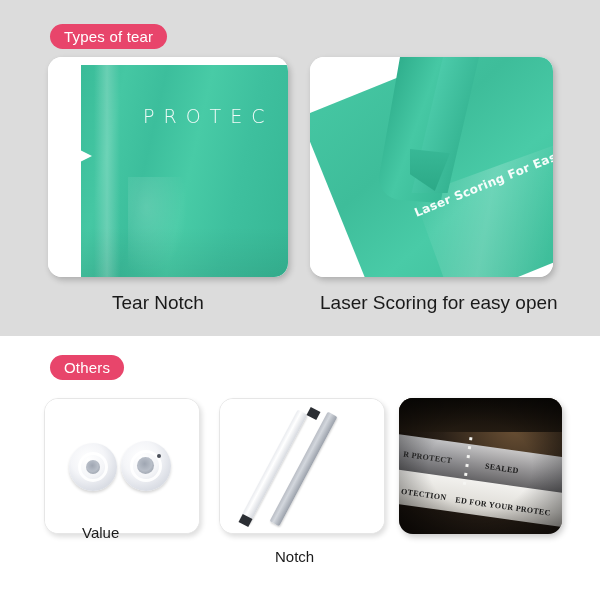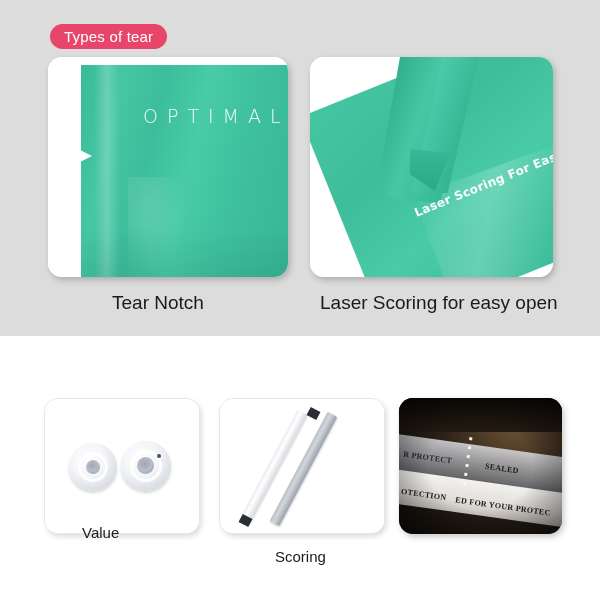--- a/index.html
+++ b/index.html
@@ -380,21 +380,21 @@
 
     <div class="badge badge-top">Types of tear</div>
 
     <div class="card card-tear">
       <div class="pouch-stage">
         <div class="pouch-body"></div>
         <div class="pouch-sheen"></div>
         <div class="pouch-sheen2"></div>
         <div class="pouch-bottom-shade"></div>
         <div class="notch"></div>
-        <div class="optimal-text">OPTIMAL</div>
+        <div class="optimal-text">PROTEC</div>
       </div>
     </div>
 
     <div class="card card-laser">
       <div class="laser-stage">
         <div class="film-main"></div>
         <div class="film-highlight"></div>
         <div class="film-flap"></div>
         <div class="film-flap-edge"></div>
         <div class="film-tail"></div>
@@ -402,20 +402,21 @@
       </div>
     </div>
 
     <div class="caption cap-laser">Laser Scoring for easy open</div>
 
     <div class="caption cap-tear">Tear Notch</div>
   </div>
 
   <div class="section-bottom"></div>
 
+  <div class="badge badge-others">Others</div>
 
   <div class="card card-white-border card-valve">
     <div class="valve-stage">
       <div class="valve valve-a"></div>
       <div class="valve valve-b"></div>
       <div class="valve-ring valve-ring-a"></div>
       <div class="valve-ring valve-ring-b"></div>
       <div class="valve-core valve-core-a"></div>
       <div class="valve-core valve-core-b"></div>
       <div class="valve-spec"></div>
@@ -440,16 +441,16 @@
       <div class="perf-txt perf-txt-a">R PROTECT</div>
       <div class="perf-txt perf-txt-b">SEALED</div>
       <div class="perf-txt perf-txt-c">OTECTION</div>
       <div class="perf-txt perf-txt-d">ED FOR YOUR PROTEC</div>
       <div class="perf-vignette"></div>
     </div>
   </div>
 
   <div class="caption-sm cap-valve">Value</div>
 
-  <div class="caption-sm cap-tintie">Scoring</div>
+  <div class="caption-sm cap-tintie">Notch</div>
 
 
 </div>
 
 </body></html>

